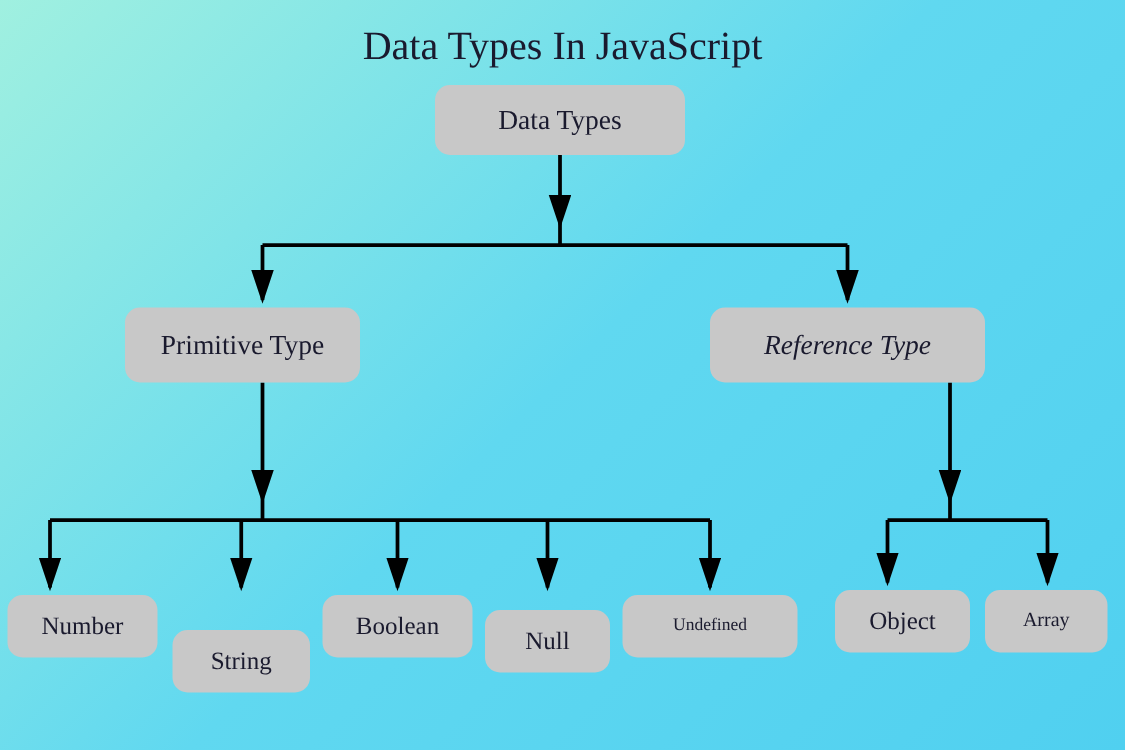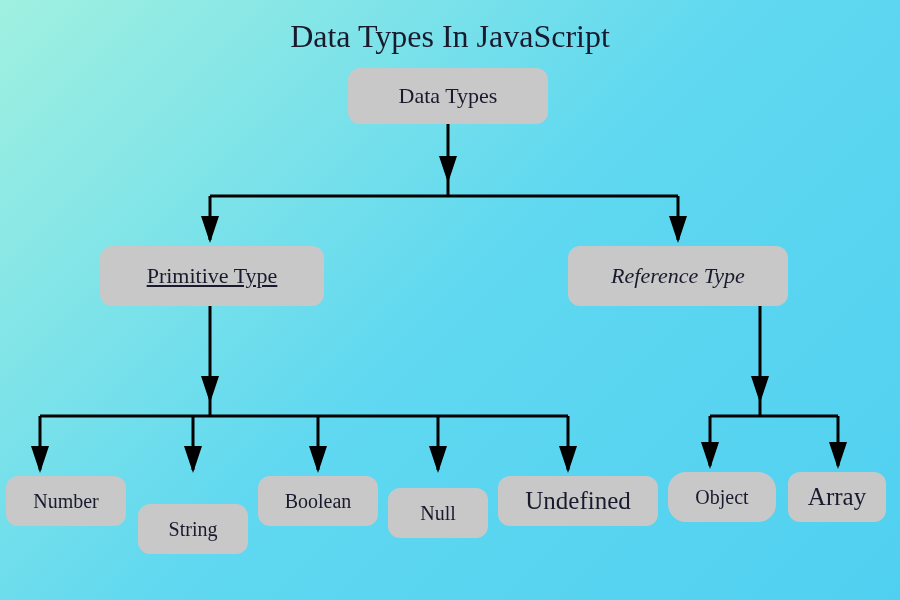--- a/index.html
+++ b/index.html
@@ -24,29 +24,29 @@
       border-radius: 12px;
       display: flex;
       align-items: center;
       justify-content: center;
       color: #1a1a2e;
       font-size: 22px;
       padding: 0 18px;
       white-space: nowrap;
     }
     .node-root { left: 348px; top: 68px; width: 200px; height: 56px; }
-    .node-primitive { left: 100px; top: 246px; width: 224px; height: 60px; text-decoration: underline; }
+    .node-primitive { left: 100px; top: 246px; width: 188px; height: 60px; }
     .node-reference { left: 568px; top: 246px; width: 220px; height: 60px; font-style: italic; }
     .node-number { left: 6px; top: 476px; width: 120px; height: 50px; font-size: 20px; text-align: center; }
     .node-string { left: 138px; top: 476px; width: 110px; height: 50px; font-size: 20px; margin-top: 28px; }
     .node-boolean { left: 258px; top: 476px; width: 120px; height: 50px; font-size: 20px; }
     .node-null { left: 388px; top: 476px; width: 100px; height: 50px; font-size: 20px; margin-top: 12px; }
-    .node-undefined { left: 498px; top: 476px; width: 160px; height: 50px; font-size: 25px; }
-    .node-object { left: 668px; top: 472px; width: 108px; height: 50px; font-size: 20px; border-radius: 18px; }
-    .node-array { left: 788px; top: 472px; width: 98px; height: 50px; font-size: 25px; }
+    .node-undefined { left: 498px; top: 476px; width: 140px; height: 50px; font-size: 14px; }
+    .node-object { left: 668px; top: 472px; width: 108px; height: 50px; font-size: 20px; }
+    .node-array { left: 788px; top: 472px; width: 98px; height: 50px; font-size: 16px; }
     svg.connectors {
       position: absolute;
       top: 0; left: 0;
       width: 900px; height: 600px;
       pointer-events: none;
     }
   </style>
 </head>
 <body>
 

